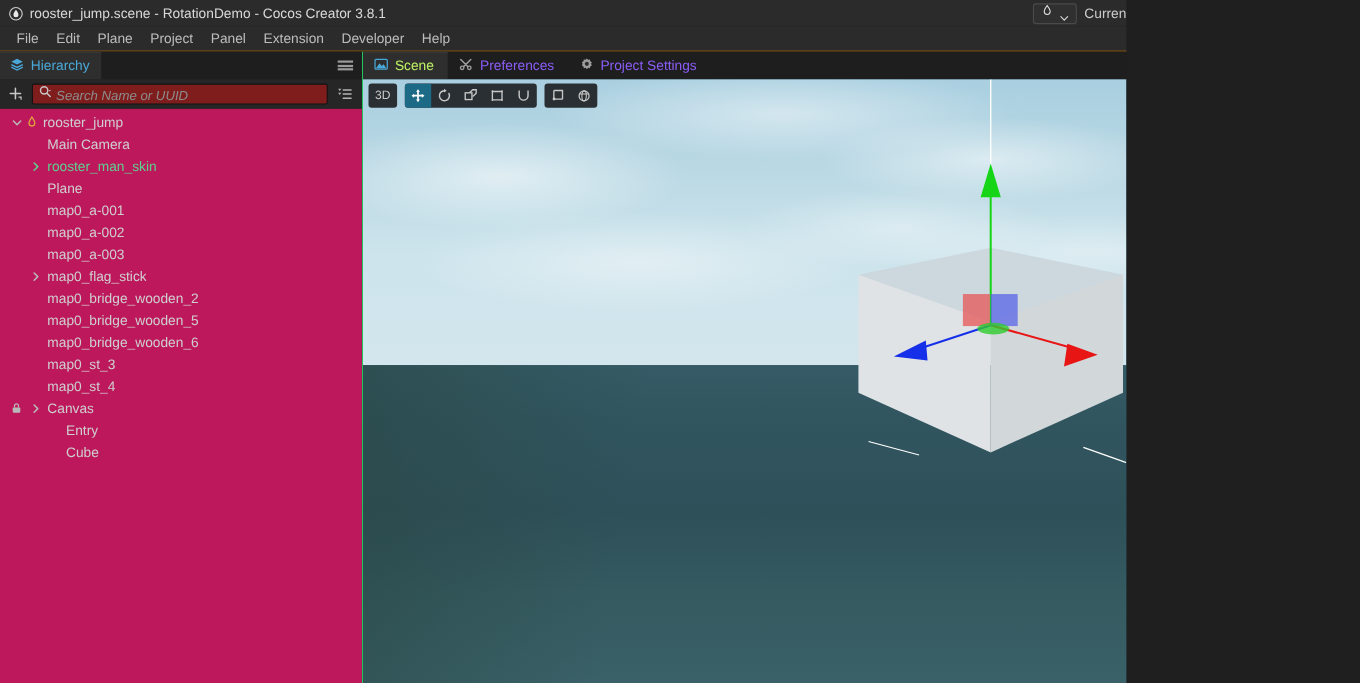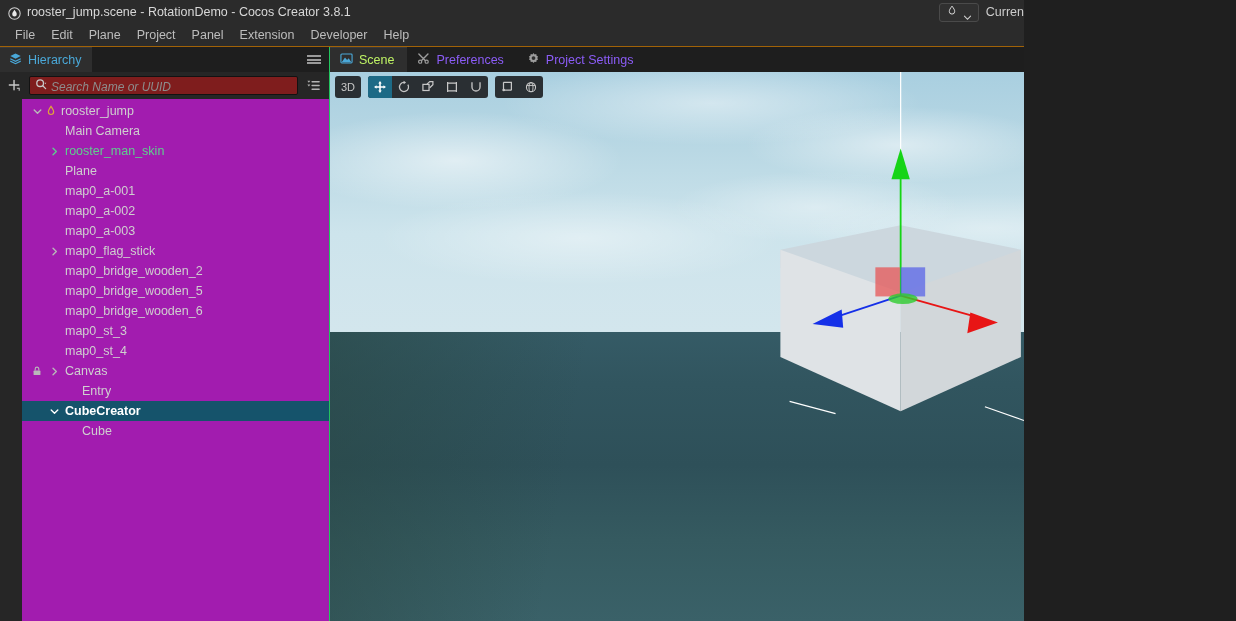--- a/index.html
+++ b/index.html
@@ -70,21 +70,21 @@
     flex: 1 1 auto; height: 19px; background: #7f1d1d; border: 1px solid #121212;
     border-radius: 2px; display: flex; align-items: flex-end; padding: 0 5px; gap: 4px;
   }
   .search-box input {
     flex: 1 1 auto; background: transparent; border: 0; outline: 0;
     color: #d0d0d0; font-size: 12px; font-style: italic;
     font-family: "Liberation Sans", sans-serif;
   }
   .search-box input::placeholder { color: #8d8d8d; font-style: italic; }
 
-  .tree { flex: 1 1 auto; overflow: hidden; background: #a21caf; padding-top: 2px; margin-left: 22px; }
+  .tree { flex: 1 1 auto; overflow: hidden; background: #be185d; padding-top: 2px; }
   .node {
     height: 20px; display: flex; align-items: center; position: relative;
     font-size: 12.5px; color: #cfcfcf; white-space: nowrap;
   }
   .node .lockslot { position: absolute; left: 8px; width: 14px; height: 14px; display: flex; align-items: center; justify-content: center; }
   .node .arrow { width: 14px; height: 14px; flex: 0 0 14px; display: flex; align-items: center; justify-content: center; }
   .node .nodeico { width: 14px; height: 14px; flex: 0 0 14px; display: flex; align-items: center; justify-content: center; margin-right: 3px; }
   .node .label { overflow: hidden; text-overflow: ellipsis; }
   .node.sel { background: #15536b; }
   .node.sel .label { color: #ffffff; font-weight: bold; }
@@ -338,30 +338,20 @@
             </span>
             <span style="flex: 0 0 4px;"></span>
             <span class="label">Canvas</span>
           </div>
           <div class="node">
             <span style="flex: 0 0 auto; width: 42px;"></span>
             <span class="arrow"></span>
             <span style="flex: 0 0 4px;"></span>
             <span class="label">Entry</span>
           </div>
-          <div class="node sel">
-            <span style="flex: 0 0 auto; width: 25px;"></span>
-            <span class="arrow">
-              <svg viewBox="0 0 12 12" width="11" height="11">
-                <path d="M2.4 4.4 L6 8 L9.6 4.4" fill="none" stroke="#ffffff" stroke-width="1.5" stroke-linecap="round" stroke-linejoin="round"></path>
-              </svg>
-            </span>
-            <span style="flex: 0 0 4px;"></span>
-            <span class="label">CubeCreator</span>
-          </div>
           <div class="node">
             <span style="flex: 0 0 auto; width: 42px;"></span>
             <span class="arrow"></span>
             <span style="flex: 0 0 4px;"></span>
             <span class="label">Cube</span>
           </div>
         </div>
     </div>
 
     <div class="scene-col">

